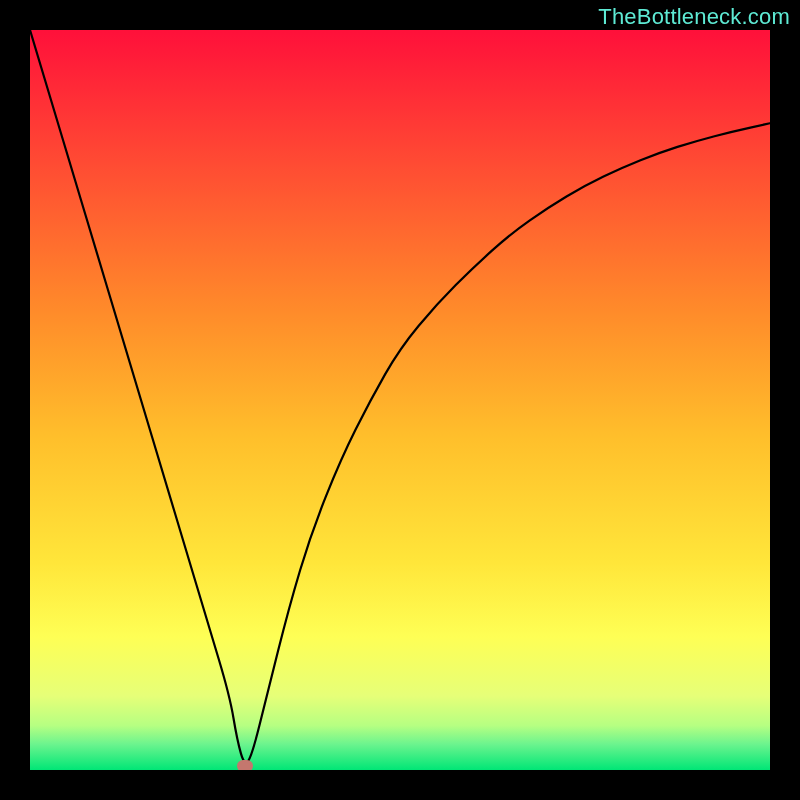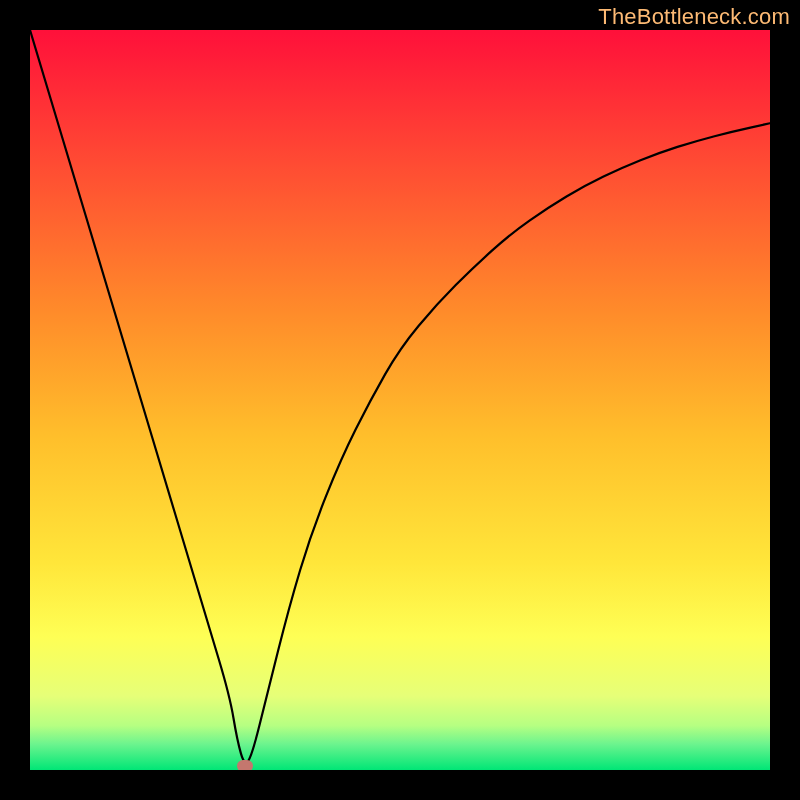--- a/index.html
+++ b/index.html
@@ -14,21 +14,21 @@
   .frame {
     position: relative;
     width: 800px;
     height: 800px;
     background: #000;
   }
   .watermark {
     position: absolute;
     top: 4px;
     right: 10px;
-    color: #fdba74;
+    color: #5eead4;
     font-size: 22px;
     font-weight: 500;
     font-family: Arial, sans-serif;
     letter-spacing: 0.2px;
     z-index: 5;
   }
   .plot-area {
     position: absolute;
     left: 30px;
     top: 30px;

